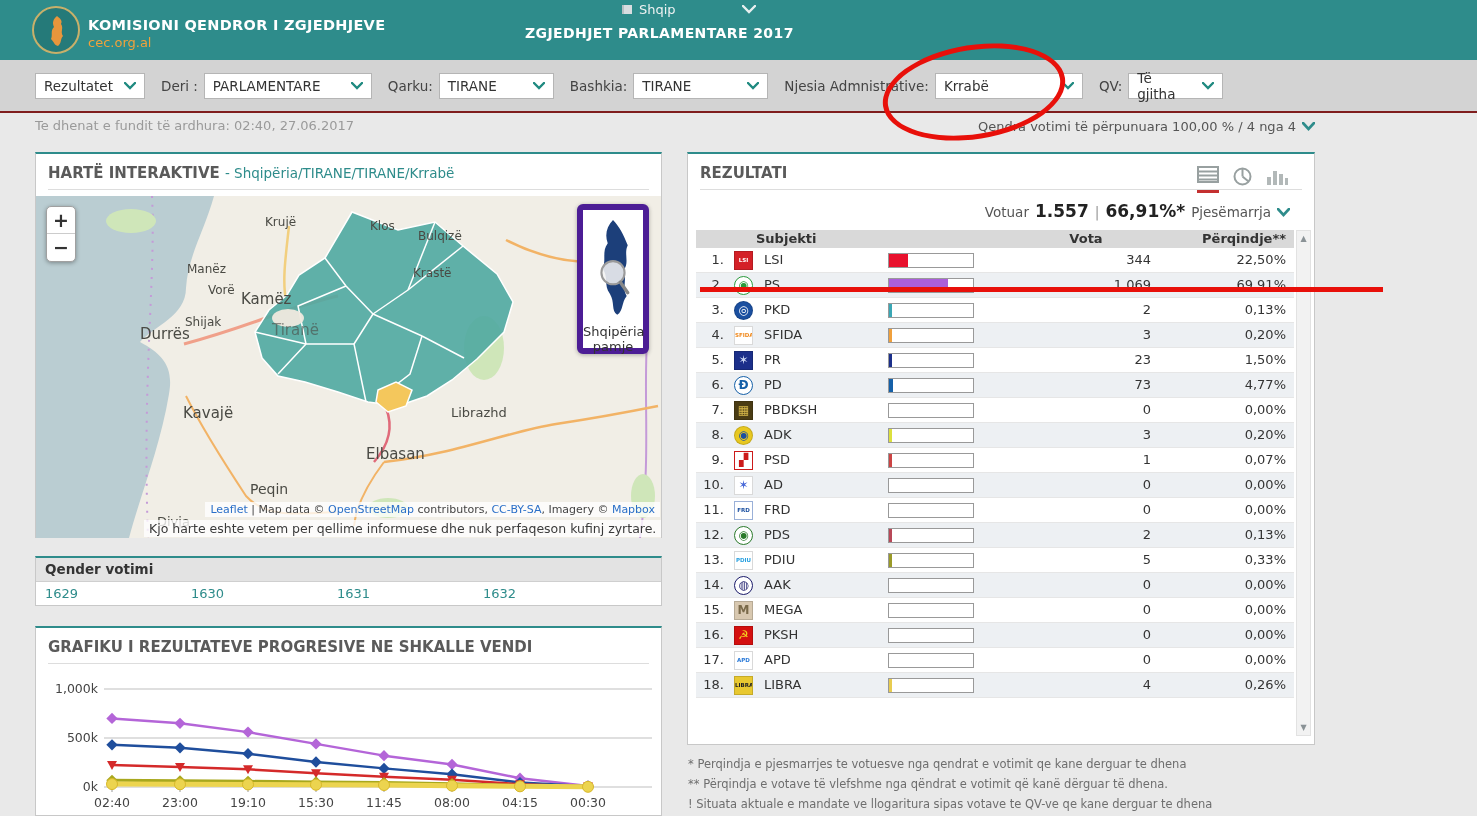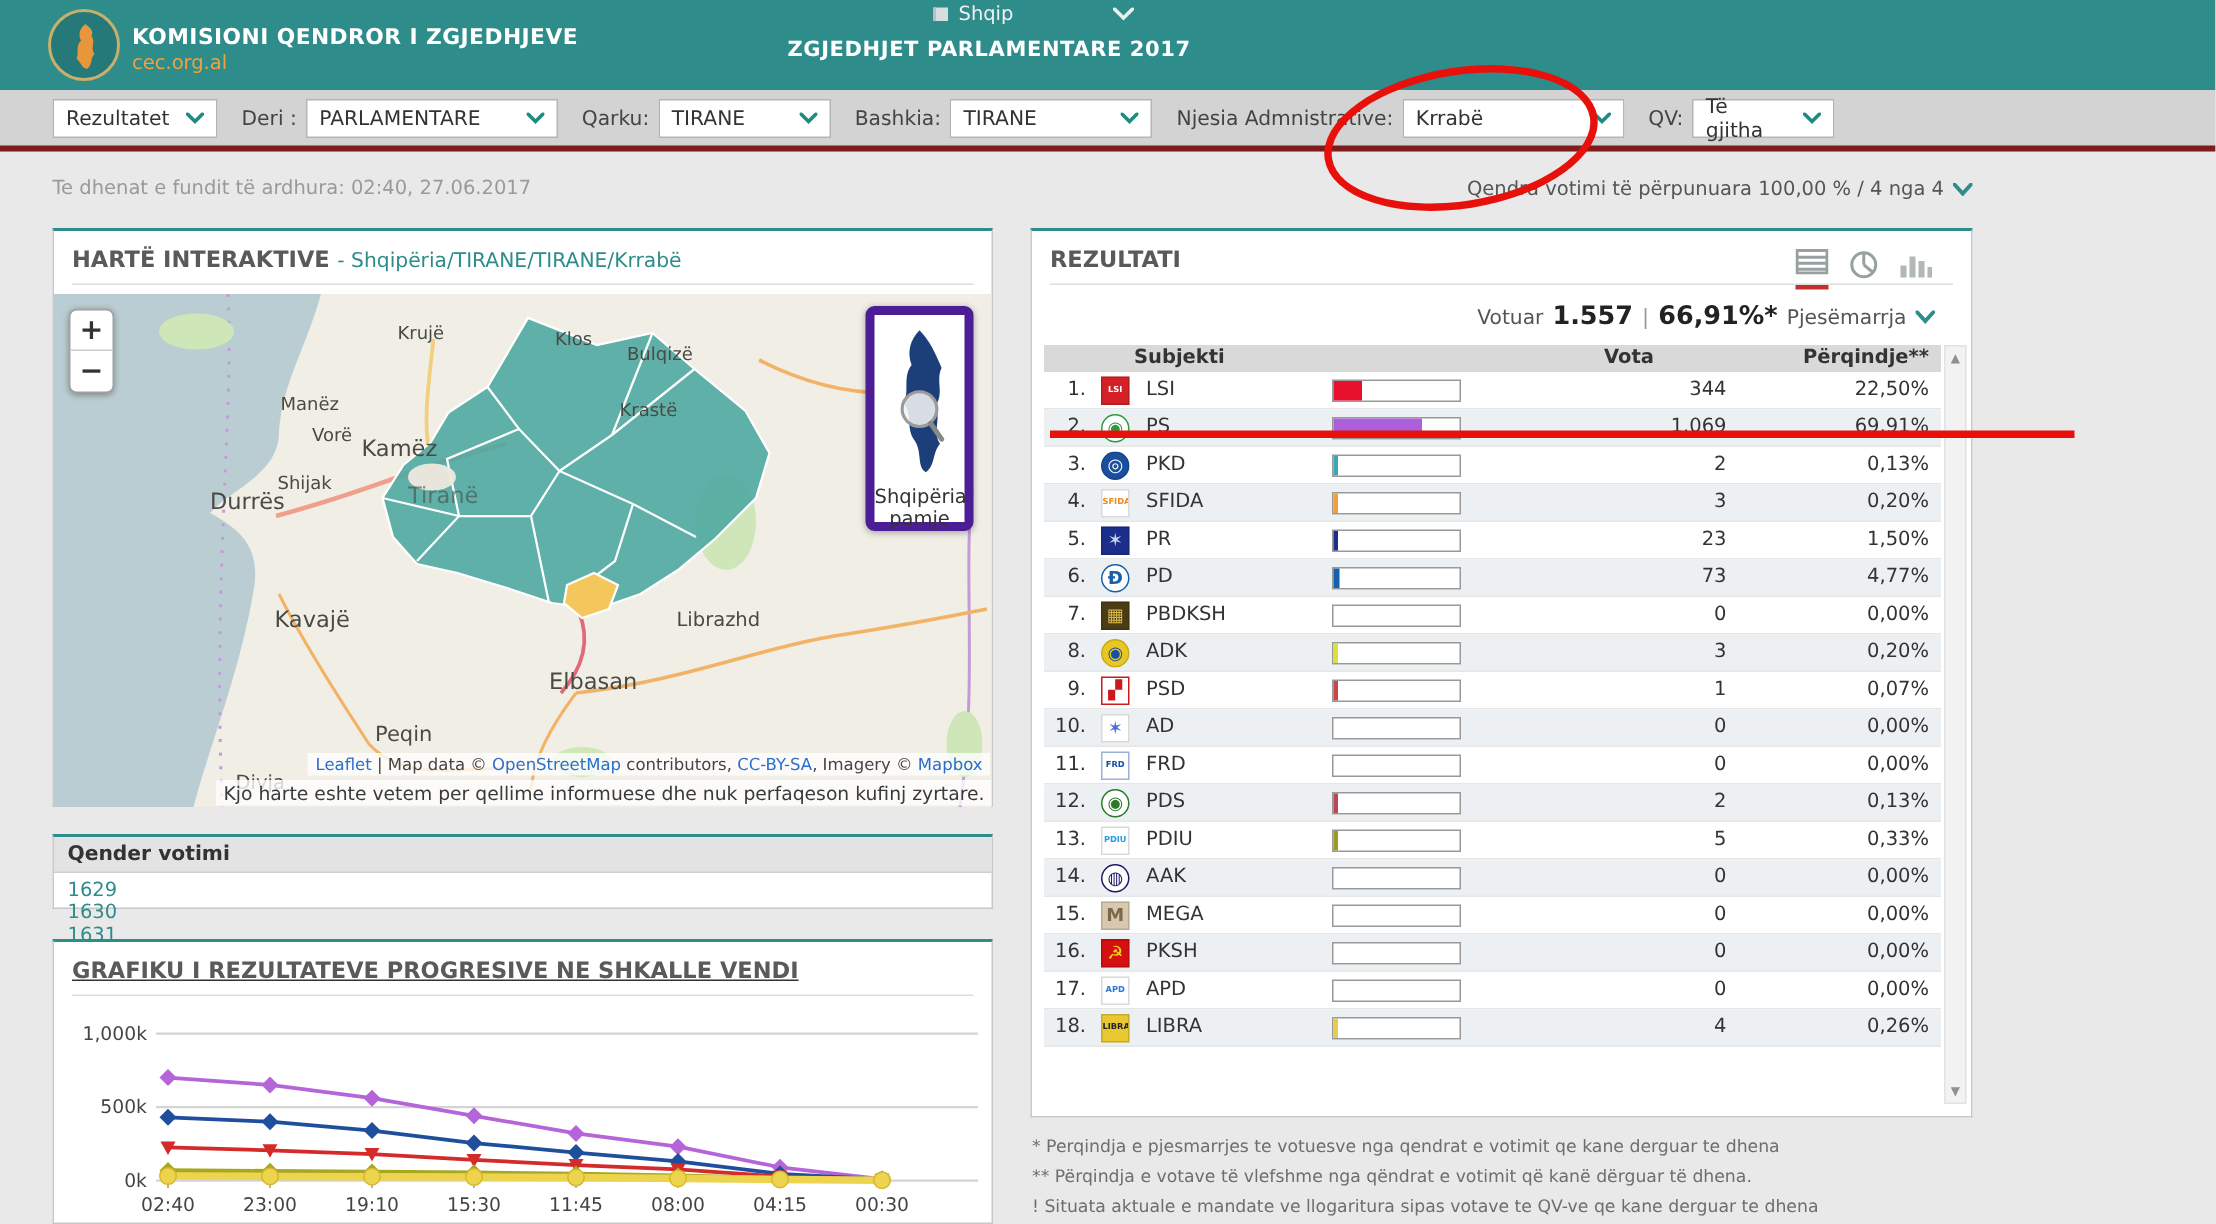--- a/index.html
+++ b/index.html
@@ -14,21 +14,21 @@
   .header { position:absolute; top:0; left:0; width:1477px; height:60px; background:#2e8c8b; }
   .lang { position:absolute; top:0; left:622px; height:18px; display:flex; align-items:center; gap:7px; color:#eef2f2; font-size:13px; cursor:pointer; }
   .lang .flag { display:inline-block; width:10px; height:9px; background:#d8dde0; border-left:2px solid #b8c0c4; }
   .lang .gap { width:52px; }
   .logo-circle { position:absolute; top:6px; left:32px; width:48px; height:48px; border-radius:50%; background:#257a79; border:2px solid #c8b06a; }
   .logo-circle svg { position:absolute; top:7px; left:11px; }
   .org-name { position:absolute; top:17px; left:88px; color:#fff; font-weight:bold; font-size:14.5px; letter-spacing:.3px; }
   .org-url  { position:absolute; top:35px; left:88px; color:#f0a23c; font-size:13px; }
   .page-title { position:absolute; top:25px; left:525px; color:#fff; font-size:14px; font-weight:600; letter-spacing:.4px; }
   
-  .filterbar { position:absolute; top:60px; left:0; width:1477px; height:41px; background:#d3d3d3; border-bottom:4px solid #7f1d1d; display:flex; align-items:center; padding-left:35px; }
+  .filterbar { position:absolute; top:60px; left:0; width:1477px; height:53px; background:#d3d3d3; border-bottom:2px solid #7f1d1d; display:flex; align-items:center; padding-left:35px; }
   .flabel { color:#444; font-size:13.5px; margin:0 6px 0 16px; white-space:nowrap; }
   .flabel:first-child { margin-left:0; }
   .selectbox { background:#fff; border:1px solid #b5b5b5; height:26px; display:flex; align-items:center; justify-content:space-between; padding:0 8px; font-size:13.5px; color:#333; cursor:pointer; }
   .selectbox .chev { flex:none; margin-left:8px; }
   
   .status-left { position:absolute; top:118px; left:35px; color:#9a9a9a; font-size:13px; }
   .status-right { position:absolute; top:119px; right:162px; color:#555; font-size:13px; display:flex; align-items:center; gap:6px; }
   
   .panel { position:absolute; background:#fff; border:1px solid #c8c8c8; border-top:2px solid #2e8c8b; }
   .panel-title-row { padding:9px 12px 7px; }
@@ -42,24 +42,24 @@
   .zbtn { height:27px; line-height:26px; text-align:center; font-size:19px; font-weight:bold; color:#333; cursor:pointer; }
   .zbtn:first-child { border-bottom:1px solid #ccc; }
   .overview { position:absolute; top:8px; right:12px; width:72px; height:150px; background:#fff; border:6px solid #4c1d95; border-radius:6px; box-shadow:0 1px 4px rgba(0,0,0,.3); text-align:center; z-index:6; cursor:pointer; }
   .overview .cap { font-size:13px; color:#333; line-height:15px; margin-top:2px; }
   .attribution { position:absolute; bottom:21px; right:1px; background:rgba(255,255,255,.78); font-size:11px; padding:1px 5px; color:#444; z-index:5; white-space:nowrap; }
   .attribution .lnk { color:#2a6fc8; }
   .disclaimer { position:absolute; bottom:1px; left:108px; background:rgba(255,255,255,.78); font-size:12.5px; padding:1px 5px; color:#3a3a3a; z-index:5; white-space:nowrap; }
   
   #qv-panel { left:35px; top:556px; width:627px; height:50px; }
   .qv-header { background:#e3e3e3; padding:3px 9px 4px; font-weight:bold; font-size:13.5px; color:#333; border-bottom:1px solid #cfcfcf; }
-  .qv-links { display:flex; padding:4px 9px;flex-direction:column; }
+  .qv-links { display:flex; padding:4px 9px; }
   .qv-links a { width:146px; color:#2e8c8b; font-size:13px; text-decoration:none; cursor:pointer; }
   
-  #chart-panel { left:35px; top:626px; width:627px; height:190px;text-decoration:underline; }
+  #chart-panel { left:35px; top:626px; width:627px; height:190px; }
   
   #results-panel { left:687px; top:152px; width:628px; height:593px; }
   .r-icons { position:absolute; top:12px; right:26px; display:flex; gap:14px; align-items:flex-end; }
   .r-icon { cursor:pointer; padding-bottom:3px; }
   .r-icon.active { border-bottom:3px solid #c43030; }
   .r-sub { position:absolute; top:47px; right:24px; display:flex; align-items:baseline; gap:6px; }
   .r-sub .lbl { font-size:13.5px; color:#555; }
   .r-sub .big { font-size:17px; font-weight:bold; color:#222; }
   .r-sub .sep { font-size:14px; color:#999; }
   .thead { position:absolute; top:76px; left:8px; width:598px; height:18px; background:#d9d9d9; font-size:13px; font-weight:bold; color:#333; }

